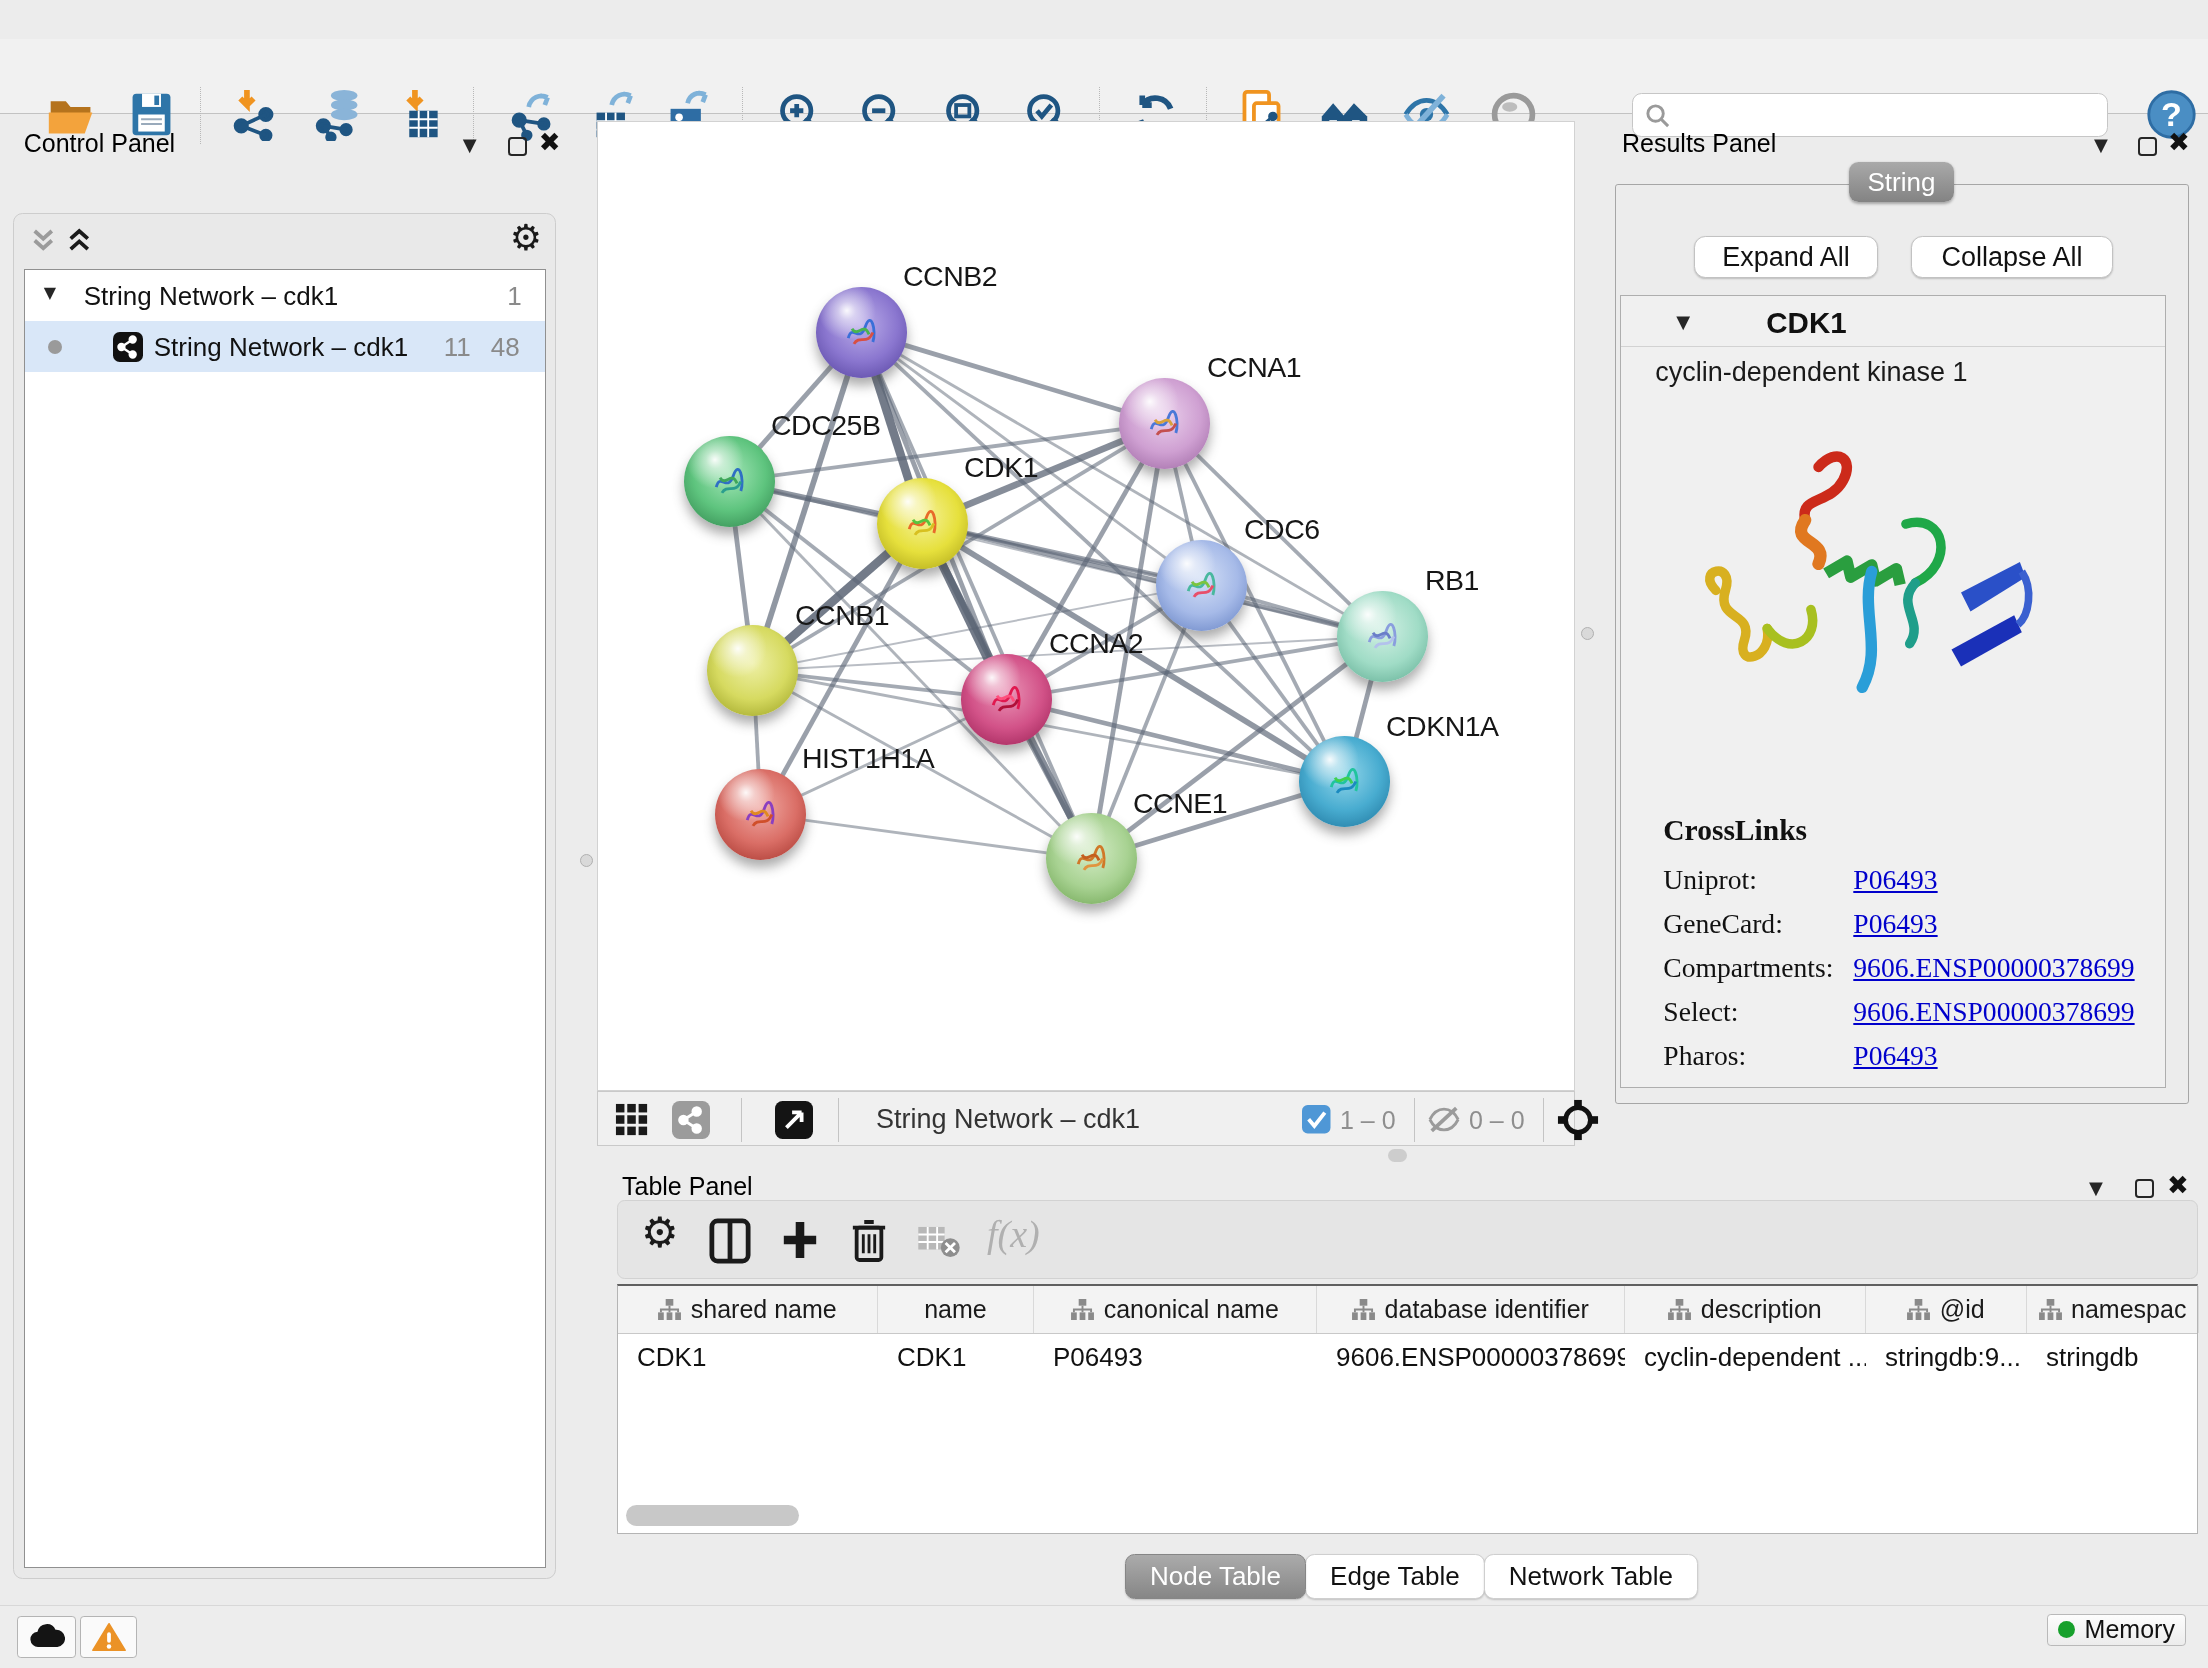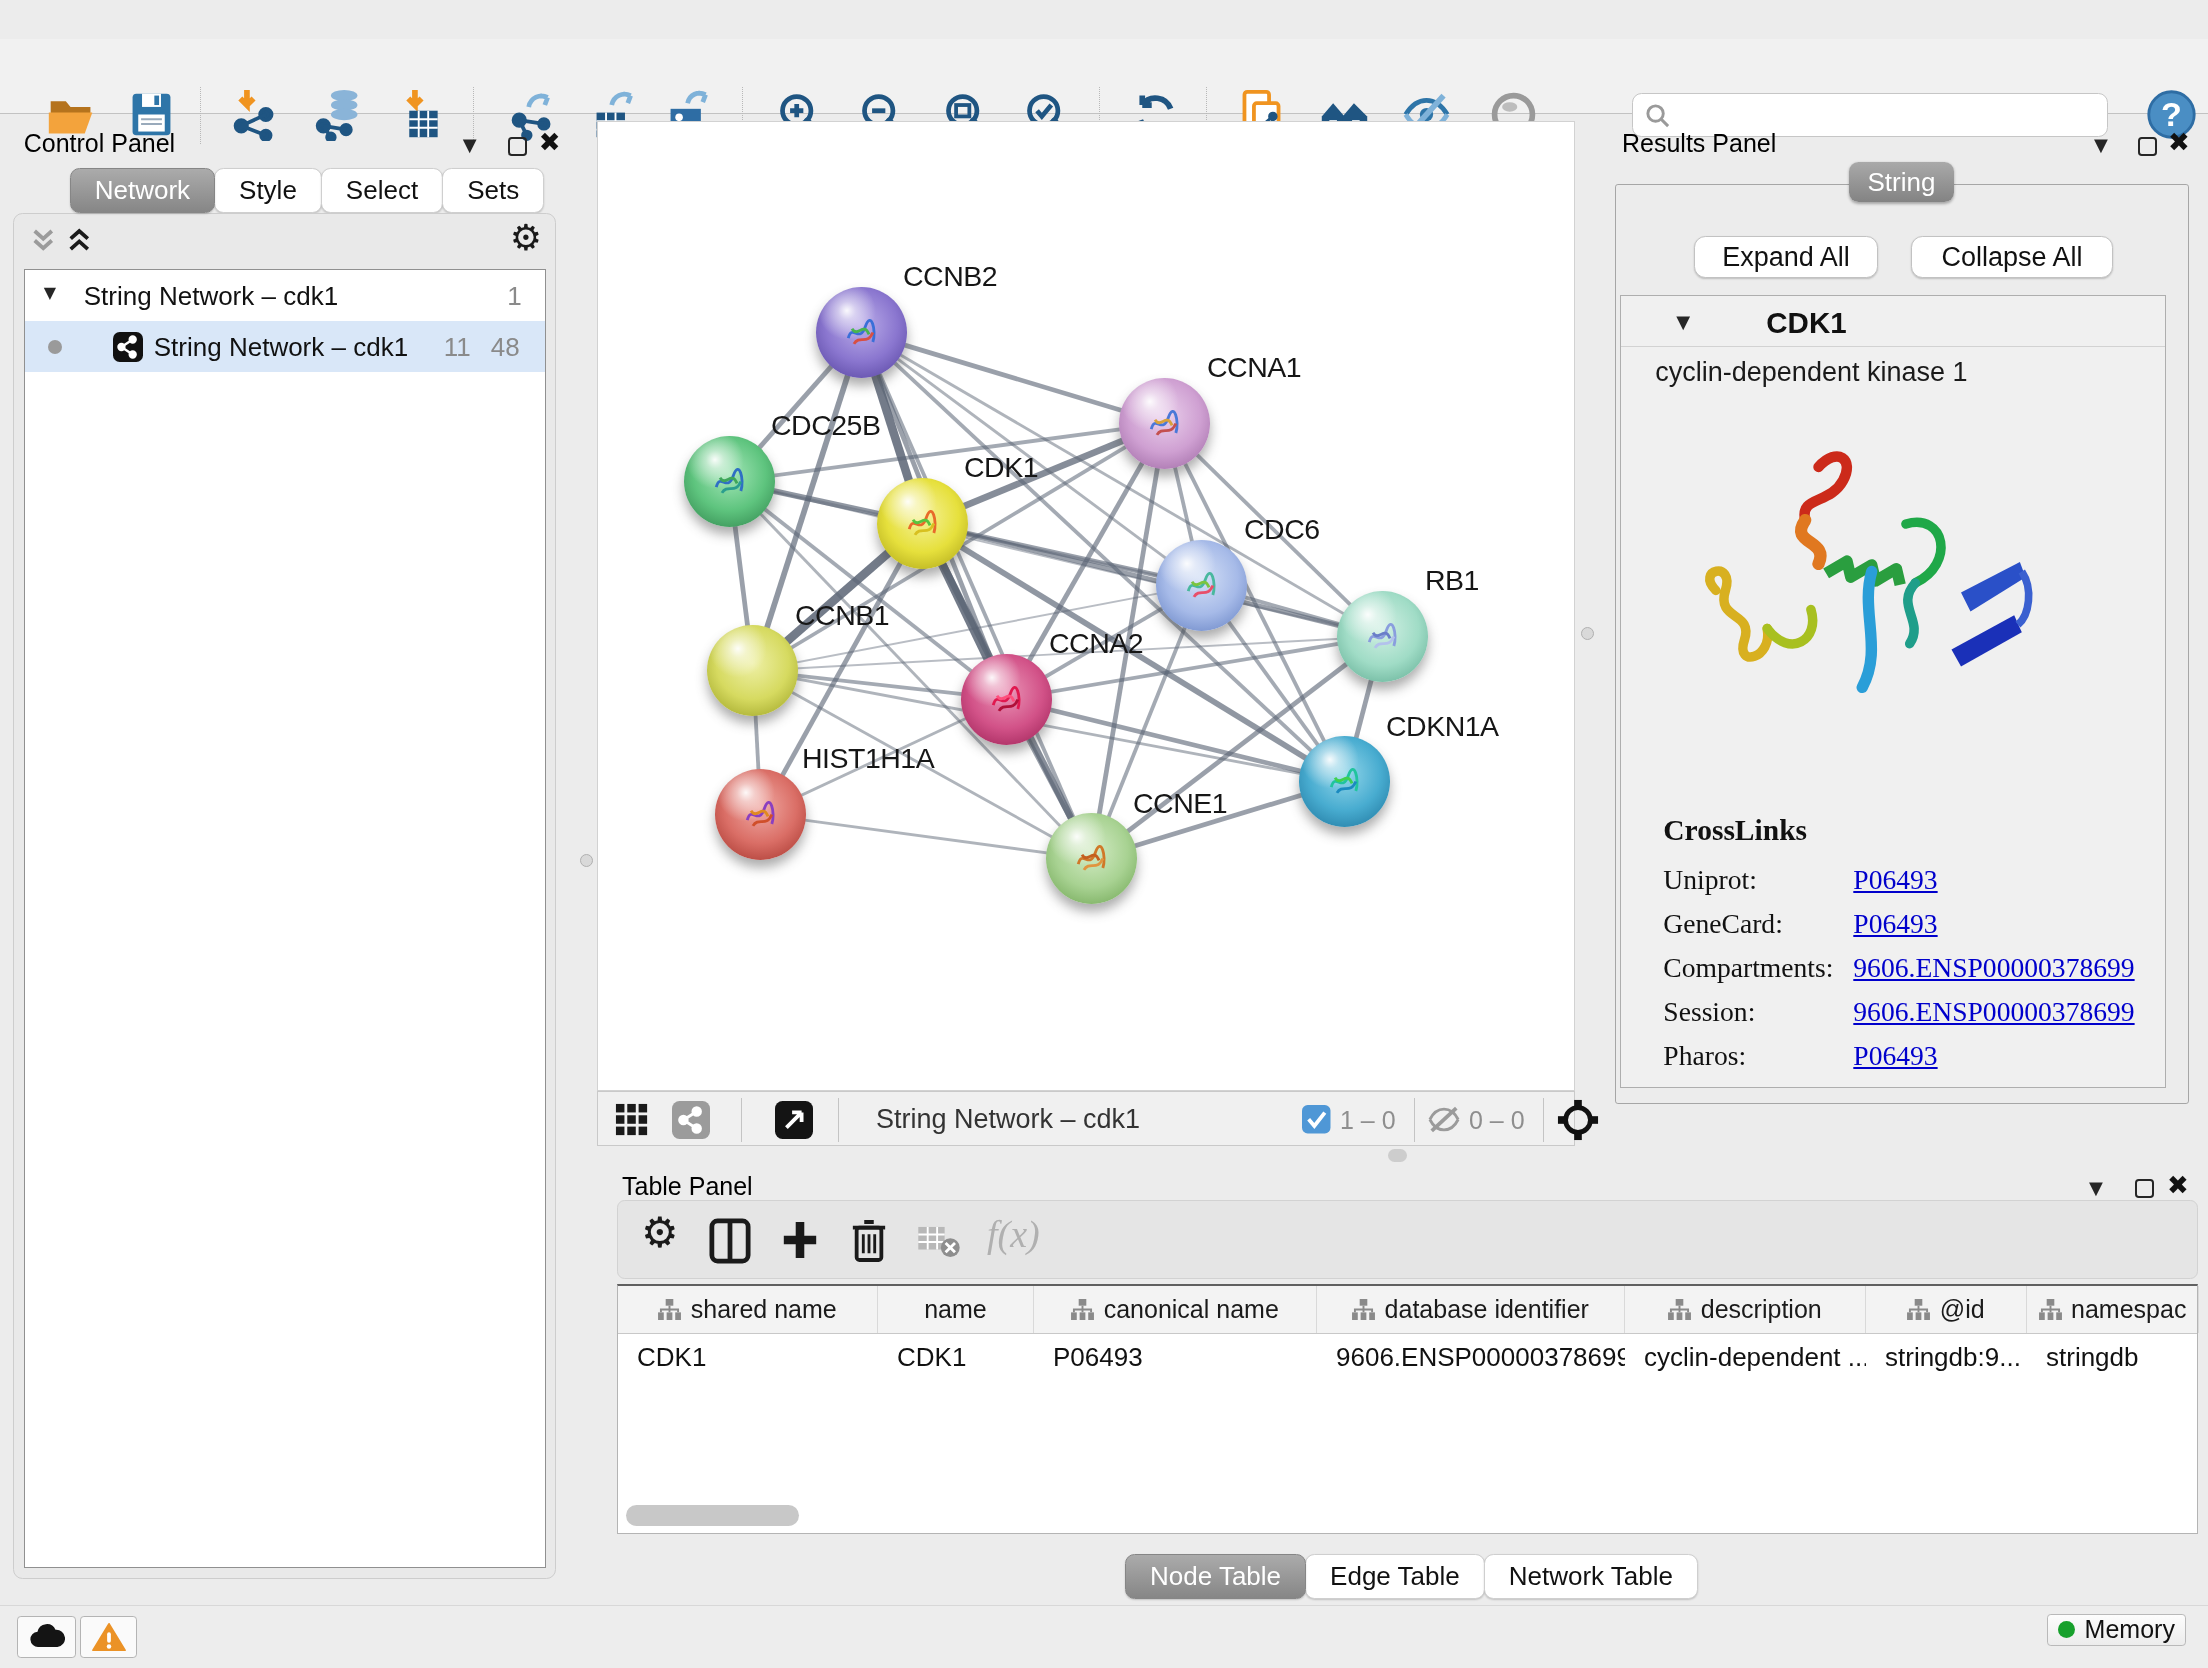--- a/index.html
+++ b/index.html
@@ -247,21 +247,20 @@
         <circle cx="28" cy="28" r="24" fill="#4a8ec4" stroke="#2e6da4" stroke-width="3"></circle>
         <text x="28" y="40" font-size="36" font-weight="bold" fill="#fff" text-anchor="middle" font-family="Liberation Sans, sans-serif">?</text>
       </svg>
   </div>
 
   <div class="control-panel">
     <div class="pane-title" style="left:18px;top:13.3px">Control Panel</div>
     <span class="caret" style="left:457px;top:18px">▼</span>
     <span class="float-btn" style="left:502px;top:21px"></span>
     <span class="close-btn" style="left:533px;top:11.4px">✖</span>
-    <div class="cp-tabs" id="cp-tabs"><span class="tab active">Network</span><span class="tab">Style</span><span class="tab">Select</span><span class="tab">Sets</span></div>
     <div class="cp-box">
       <div class="cp-status">
         <svg class="chev2" style="left:15px;top:13.3px" width="28.5" height="27" viewBox="0 0 30 28">
             <path d="M6 4l9 8 9-8M6 14l9 8 9-8" stroke="#9b9b9b" stroke-width="4" fill="none"></path>
           </svg>
         <svg class="chev2" style="left:51px;top:13.3px" width="28.5" height="27" viewBox="0 0 30 28">
             <path d="M6 12l9-8 9 8M6 23l9-8 9 8" stroke="#1a1a1a" stroke-width="4" fill="none"></path>
           </svg>
         <span class="gear" style="position:absolute;right:13.3px;top:5.7px">⚙</span>
       </div>
@@ -519,21 +518,21 @@
             </div>
             <div class="cl-row">
               <span class="cl-label">GeneCard:</span>
               <span class="cl-link">P06493</span>
             </div>
             <div class="cl-row">
               <span class="cl-label">Compartments:</span>
               <span class="cl-link">9606.ENSP00000378699</span>
             </div>
             <div class="cl-row">
-              <span class="cl-label">Session:</span>
+              <span class="cl-label">Select:</span>
               <span class="cl-link">9606.ENSP00000378699</span>
             </div>
             <div class="cl-row">
               <span class="cl-label">Pharos:</span>
               <span class="cl-link">P06493</span>
             </div>
           </div>
       </div>
     </div>
   </div>

